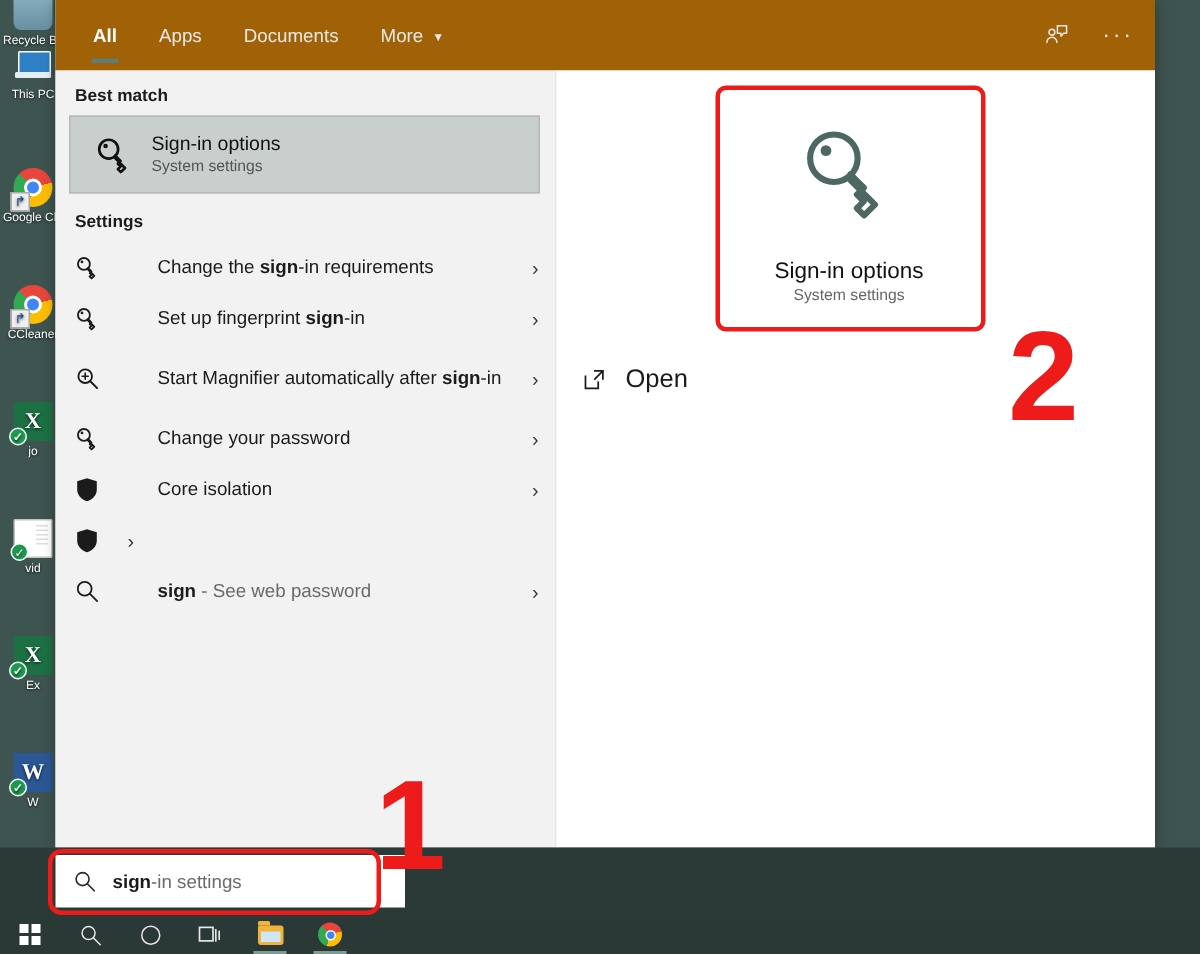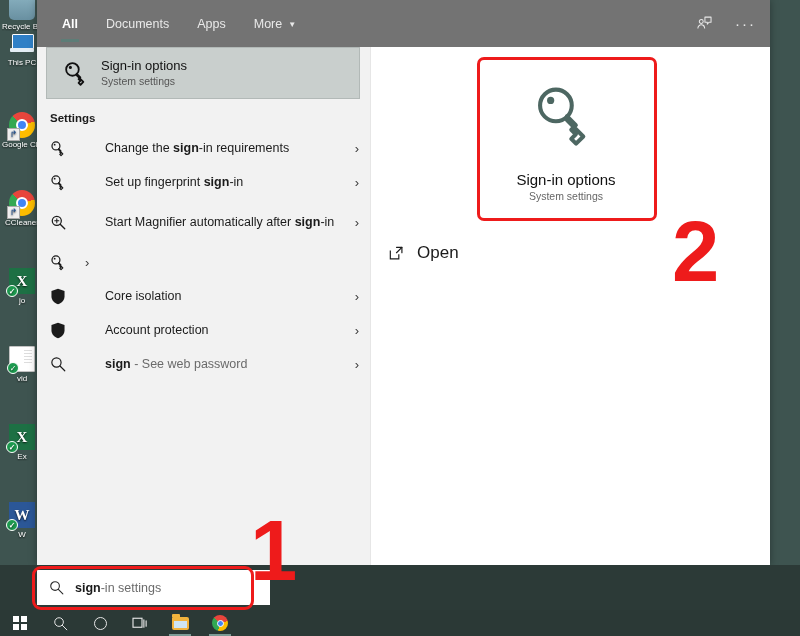--- a/index.html
+++ b/index.html
@@ -80,21 +80,21 @@
     border:1.5px solid #fff; box-sizing:border-box;
   }
 
   
   #search-flyout {
     position:absolute; left:37px; top:0; width:733px; height:565px;
     background:#f2f2f2;
     box-shadow:0 0 8px rgba(0,0,0,.35);
   }
   #flyout-header {
-    height:47px; background:#737373;
+    height:47px; background:#a16207;
     display:flex; align-items:flex-start; position:relative;
   }
   #tabs { display:flex; align-items:center; height:47px; padding-left:11px; }
   .tab {
     position:relative; height:47px; display:flex; align-items:center;
     padding:0 14px; color:#e9e9e9; font-size:12.5px; cursor:default;
   }
   .tab.active { font-weight:bold; color:#fff; }
   .tab.active:after{
     content:""; position:absolute; left:13px; right:13px; bottom:5px;
@@ -291,24 +291,24 @@
 </div>
 
 <div id="search-flyout">
 
   <div id="flyout-header">
     <div id="tabs">
       <div class="tab active">
         <span>All</span>
       </div>
       <div class="tab">
+        <span>Apps</span>
+      </div>
+      <div class="tab">
         <span>Documents</span>
-      </div>
-      <div class="tab">
-        <span>Apps</span>
       </div>
       <div class="tab">
         <span>More</span>
         <span class="caret">▼</span>
       </div>
     </div>
     <div id="header-actions">
       <div class="hdr-btn">
         <svg width="17" height="17" viewBox="0 0 20 20">
           <circle cx="6.2" cy="7.6" r="2.3" fill="none" stroke="#e8e8e8" stroke-width="1.2"></circle>
@@ -319,20 +319,21 @@
       <div class="hdr-btn">
         <span class="dots">···</span>
       </div>
     </div>
   </div>
 
   <div id="flyout-body">
 
     <div id="results">
 
+      <div class="group-title">Best match</div>
 
       <div class="best-match">
         <div class="bm-icon">
           <svg width="27" height="27" viewBox="0 0 30 30">
             <circle cx="10.5" cy="10.5" r="7" fill="none" stroke="#111" stroke-width="2"></circle>
             <circle cx="8.2" cy="8.2" r="1.7" fill="#111"></circle>
             <path d="M15.3 15.3l4 4 -2 2 2 2 -2 2 2.2 2.2 3.1-3.1 -7.3-7.3z" fill="none" stroke="#111" stroke-width="2" stroke-linejoin="round" stroke-linecap="round"></path>
           </svg>
         </div>
         <div class="bm-text">
@@ -380,40 +381,40 @@
       </div>
 
       <div class="row">
         <span class="row-icon">
           <svg width="17" height="17" viewBox="0 0 30 30">
             <circle cx="10.5" cy="10.5" r="7" fill="none" stroke="#1b1b1b" stroke-width="2.2"></circle>
             <circle cx="8.2" cy="8.2" r="1.6" fill="#1b1b1b"></circle>
             <path d="M15.3 15.3l4 4 -2 2 2 2 -2 2 2.2 2.2 3.1-3.1 -7.3-7.3z" fill="none" stroke="#1b1b1b" stroke-width="2.2" stroke-linejoin="round" stroke-linecap="round"></path>
           </svg>
         </span>
+        <span class="row-label"><span>Change your password</span></span>
         <span class="chev">›</span>
       </div>
 
       <div class="row">
         <span class="row-icon">
           <svg width="16" height="17" viewBox="0 0 24 26">
             <path d="M12 1.2L22 4.4v8.1c0 6.1-4.2 10.3-10 12.3C6.2 22.8 2 18.6 2 12.5V4.4z" fill="#1b1b1b"></path>
           </svg>
         </span>
         <span class="row-label"><span>Core isolation</span></span>
         <span class="chev">›</span>
       </div>
 
       <div class="row">
         <span class="row-icon">
           <svg width="16" height="17" viewBox="0 0 24 26">
             <path d="M12 1.2L22 4.4v8.1c0 6.1-4.2 10.3-10 12.3C6.2 22.8 2 18.6 2 12.5V4.4z" fill="#1b1b1b"></path>
           </svg>
         </span>
-        <span class="row-label"><span>Account protection</span></span>
         <span class="chev">›</span>
       </div>
 
 
       <div class="row">
         <span class="row-icon">
           <svg width="16" height="16" viewBox="0 0 26 26">
             <circle cx="10.5" cy="10.5" r="7.5" fill="none" stroke="#1b1b1b" stroke-width="1.9"></circle>
             <path d="M16.2 16.2L24 24" stroke="#1b1b1b" stroke-width="1.9" stroke-linecap="round"></path>
           </svg>

